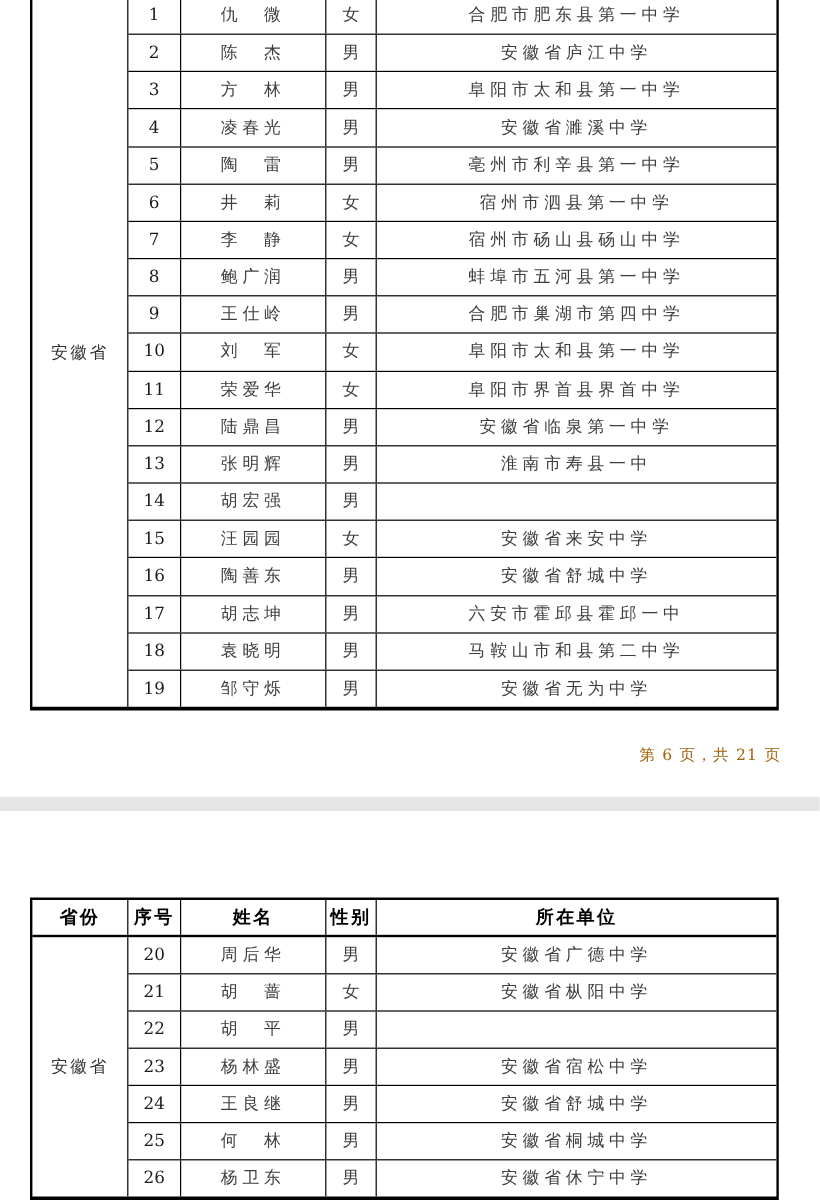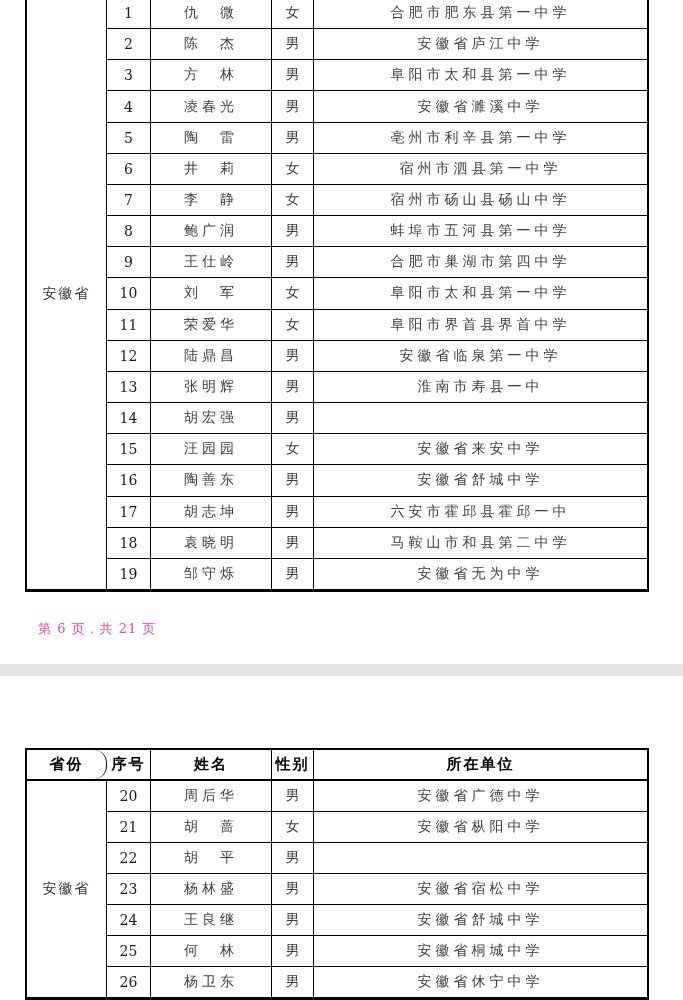--- a/index.html
+++ b/index.html
@@ -44,31 +44,31 @@
   
   .thead{
     flex:0 0 31px;display:flex;box-sizing:border-box;border-bottom:2px solid #000;
     font-family:"Liberation Sans","DejaVu Sans",sans-serif;font-weight:bold;
   }
   .hcell{
     box-sizing:border-box;border-right:1.5px solid #000;
     display:flex;align-items:center;justify-content:center;
     font-size:15px;letter-spacing:2px;color:#000;white-space:nowrap;
   }
-  .h-prov{flex:0 0 80px;border-radius:13px;}
+  .h-prov{flex:0 0 80px;}
   .h-no{flex:0 0 44px;font-family:Liberation Mono, monospace;}
   .h-name{flex:0 0 121px;}
   .h-gender{flex:0 0 42px;}
   .h-school{flex:1;border-right:none;}
 
   .tbody-wrap{flex:1;display:flex;min-height:0;}
 
   .page-footer{
-    position:absolute;left:38px;top:620px;width:624px;height:18px;
-    text-align:left;font-size:13px;color:#ec4899;letter-spacing:1px;
+    position:absolute;left:27px;top:620px;width:624px;height:18px;
+    text-align:right;font-size:13px;color:#a16207;letter-spacing:1px;
   }
 </style>
 </head>
 <body>
 
 <div class="viewport">
 
   <section class="page page6">
 
     <div class="sheet-table t1">

